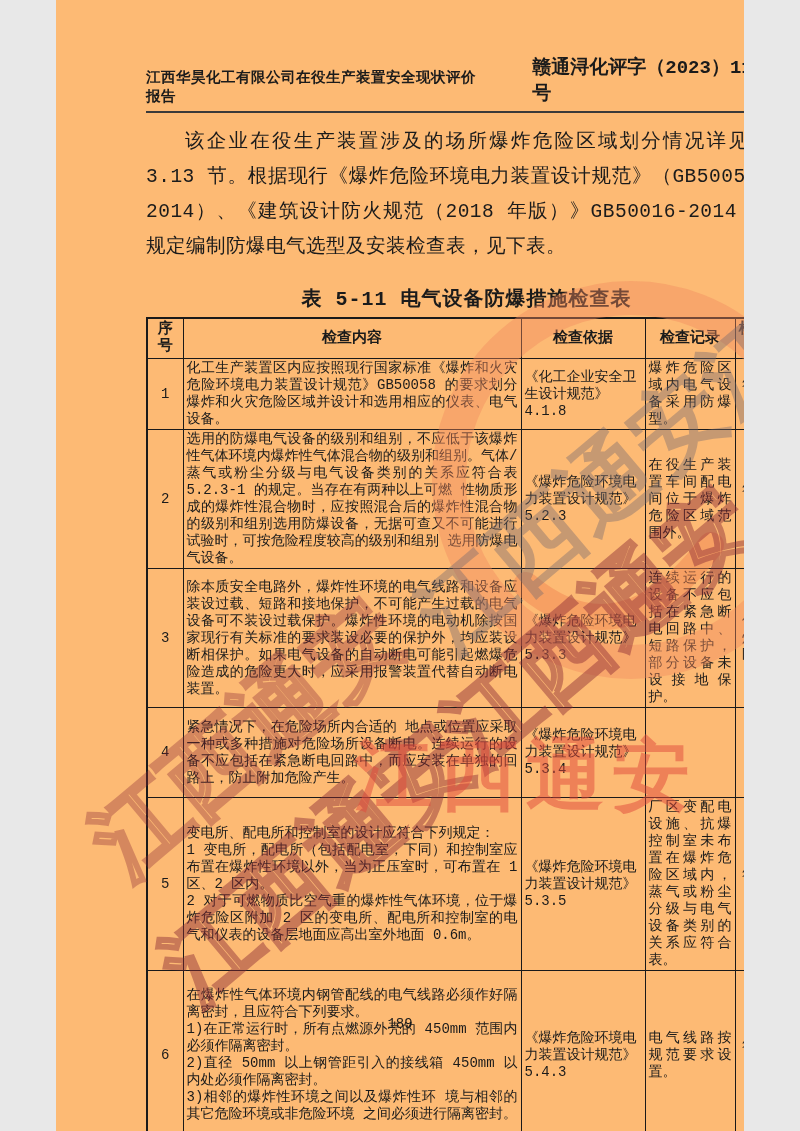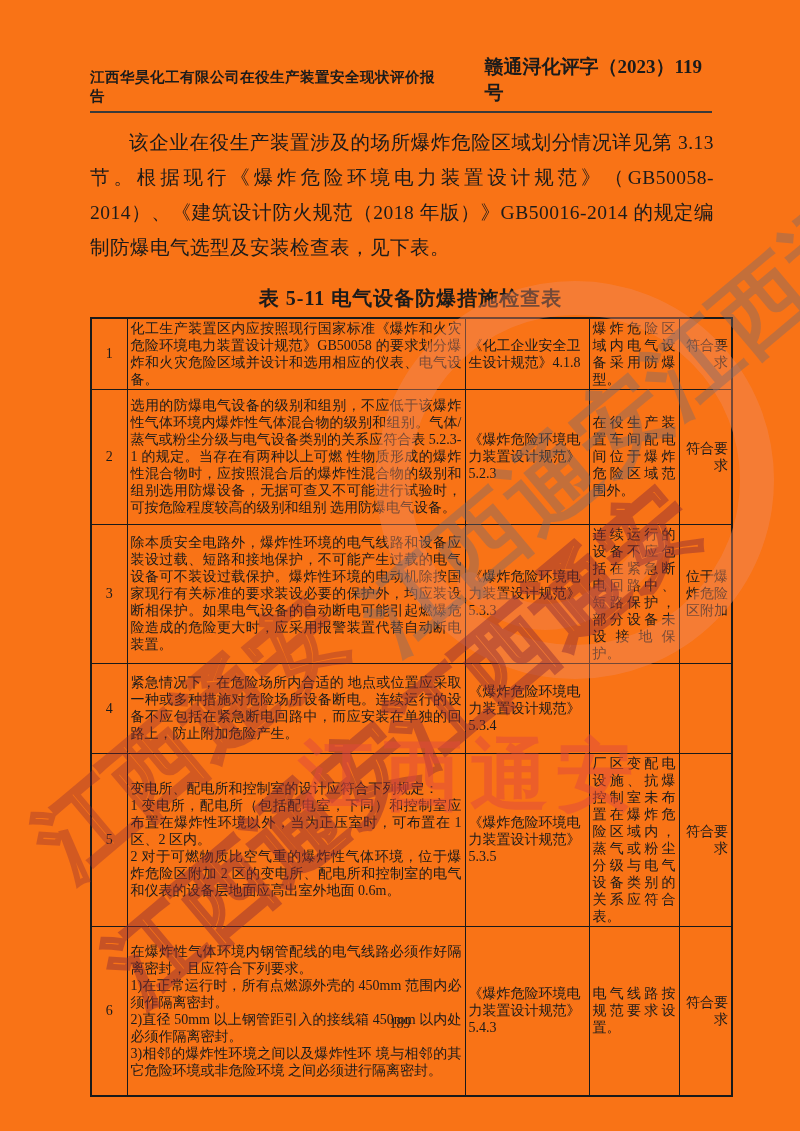--- a/index.html
+++ b/index.html
@@ -1,17 +1,17 @@
 <!DOCTYPE html>
 <html><head>
 <meta charset="utf-8">
 <style>
   html,body{margin:0;padding:0;}
   body{background:#e8e8e8;font-family:"Liberation Serif","DejaVu Serif",serif;color:#1b1b1b;}
-  .page{position:relative;width:800px;height:1131px;background:#f97316;margin:0 auto;overflow:hidden;}
+  .page{position:relative;width:688px;height:1131px;background:#fdba74;margin:0 auto;overflow:hidden;font-family:Liberation Mono, monospace;}
   .content{position:relative;padding-left:90px;padding-right:20px;}
   .doc-header{display:flex;justify-content:space-between;align-items:flex-end;width:622px;
     padding-top:54px;padding-bottom:5px;border-bottom:2px solid #3a3a3a;}
   .doc-header .left{font-size:14.5px;font-weight:bold;letter-spacing:0.5px;}
   .doc-header .right{font-size:19px;font-weight:bold;padding-left:48px;}
   .intro{width:624px;margin-top:12px;font-size:19.5px;line-height:35px;text-align:justify;
     text-indent:2em;letter-spacing:0.5px;}
   .tbl-title{width:641px;margin-top:0;margin-bottom:5px;font-size:20px;font-weight:bold;
     text-align:center;letter-spacing:1px;}
   table.check{border-collapse:collapse;table-layout:fixed;width:641px;border:2px solid #1a1a1a;}
@@ -46,20 +46,27 @@
 
     <table class="check">
       <colgroup>
         <col style="width:36px">
           <col style="width:338px">
           <col style="width:124px">
         <col style="width:90px">
           <col style="width:53px">
       </colgroup>
       <tbody>
+          <tr class="hrow">
+        <th>序号</th>
+        <th>检查内容</th>
+        <th>检查依据</th>
+        <th>检查记录</th>
+        <th>检查结果</th>
+      </tr>
       <tr class="r0">
         <td class="c-no">1</td>
         <td class="c-content">化工生产装置区内应按照现行国家标准《爆炸和火灾危险环境电力装置设计规范》GB50058 的要求划分爆炸和火灾危险区域并设计和选用相应的仪表、电气设备。</td>
         <td class="c-basis">《化工企业安全卫生设计规范》4.1.8</td>
         <td class="c-record">爆炸危险区域内电气设备采用防爆型。</td>
         <td class="c-result">符合要求</td>
       </tr>
       <tr class="r1">
         <td class="c-no">2</td>
         <td class="c-content">选用的防爆电气设备的级别和组别，不应低于该爆炸性气体环境内爆炸性气体混合物的级别和组别。气体/蒸气或粉尘分级与电气设备类别的关系应符合表 5.2.3-1 的规定。当存在有两种以上可燃 性物质形成的爆炸性混合物时，应按照混合后的爆炸性混合物的级别和组别选用防爆设备，无据可查又不可能进行试验时，可按危险程度较高的级别和组别 选用防爆电气设备。</td>

